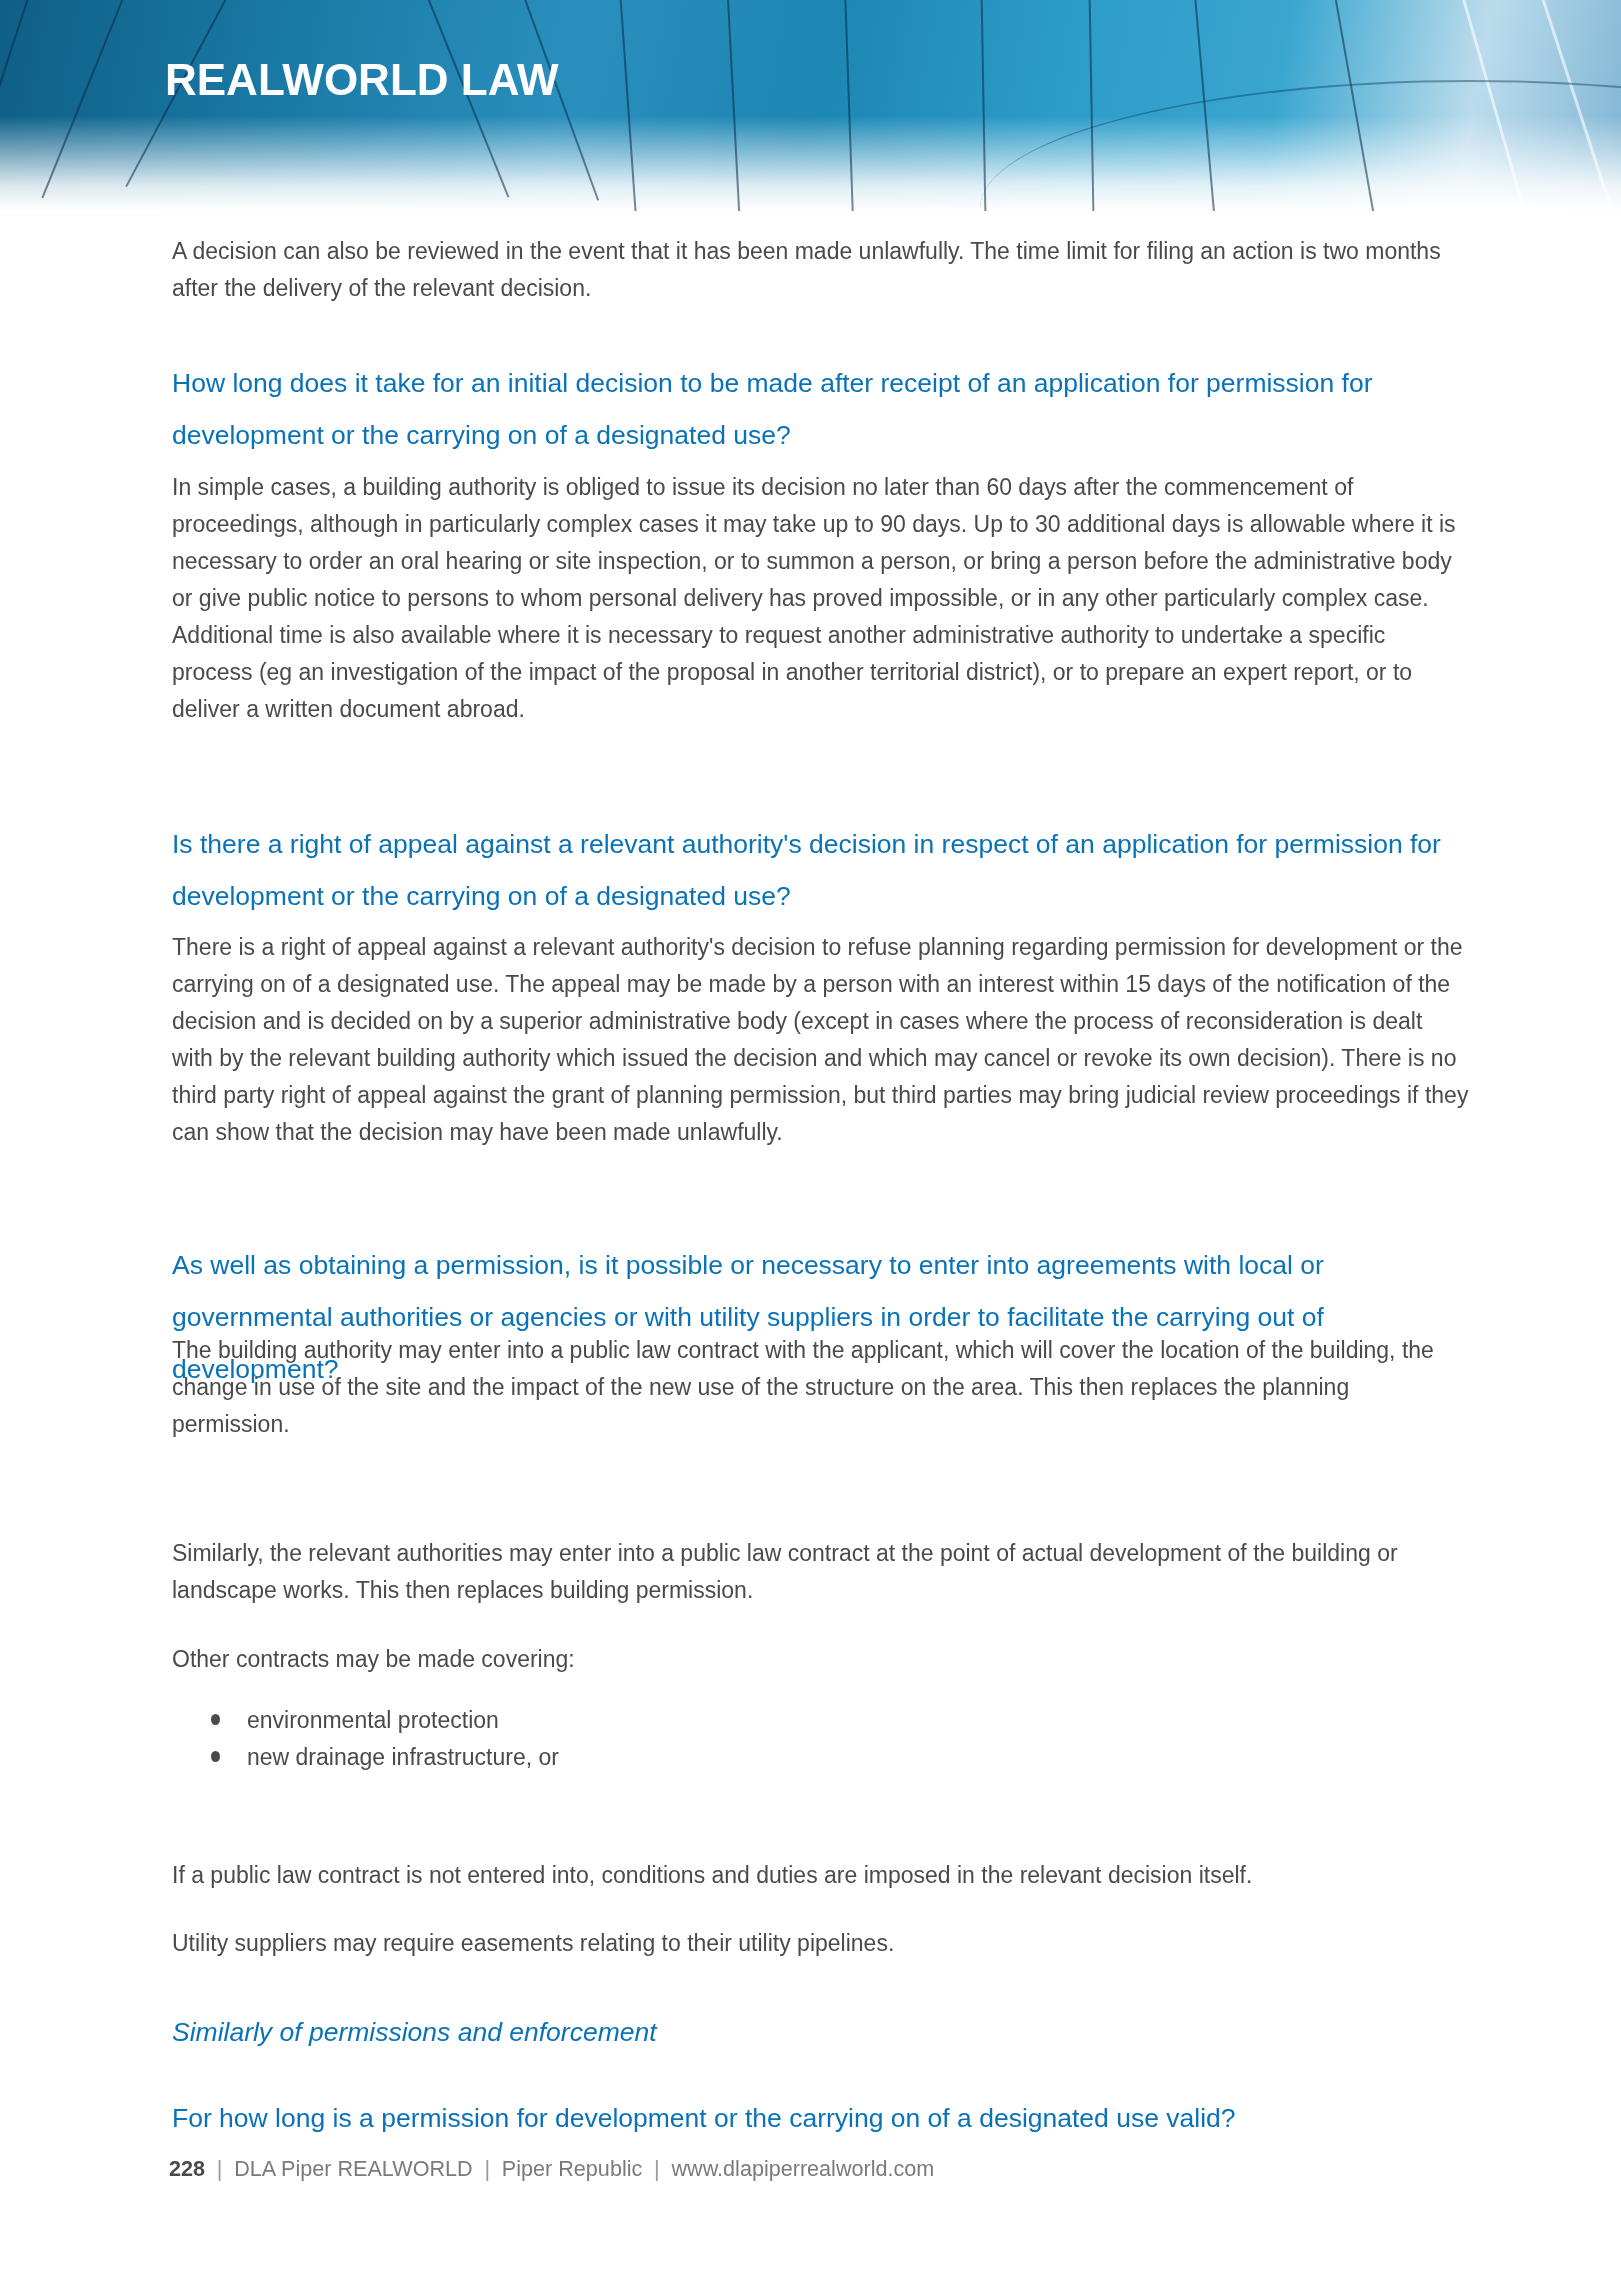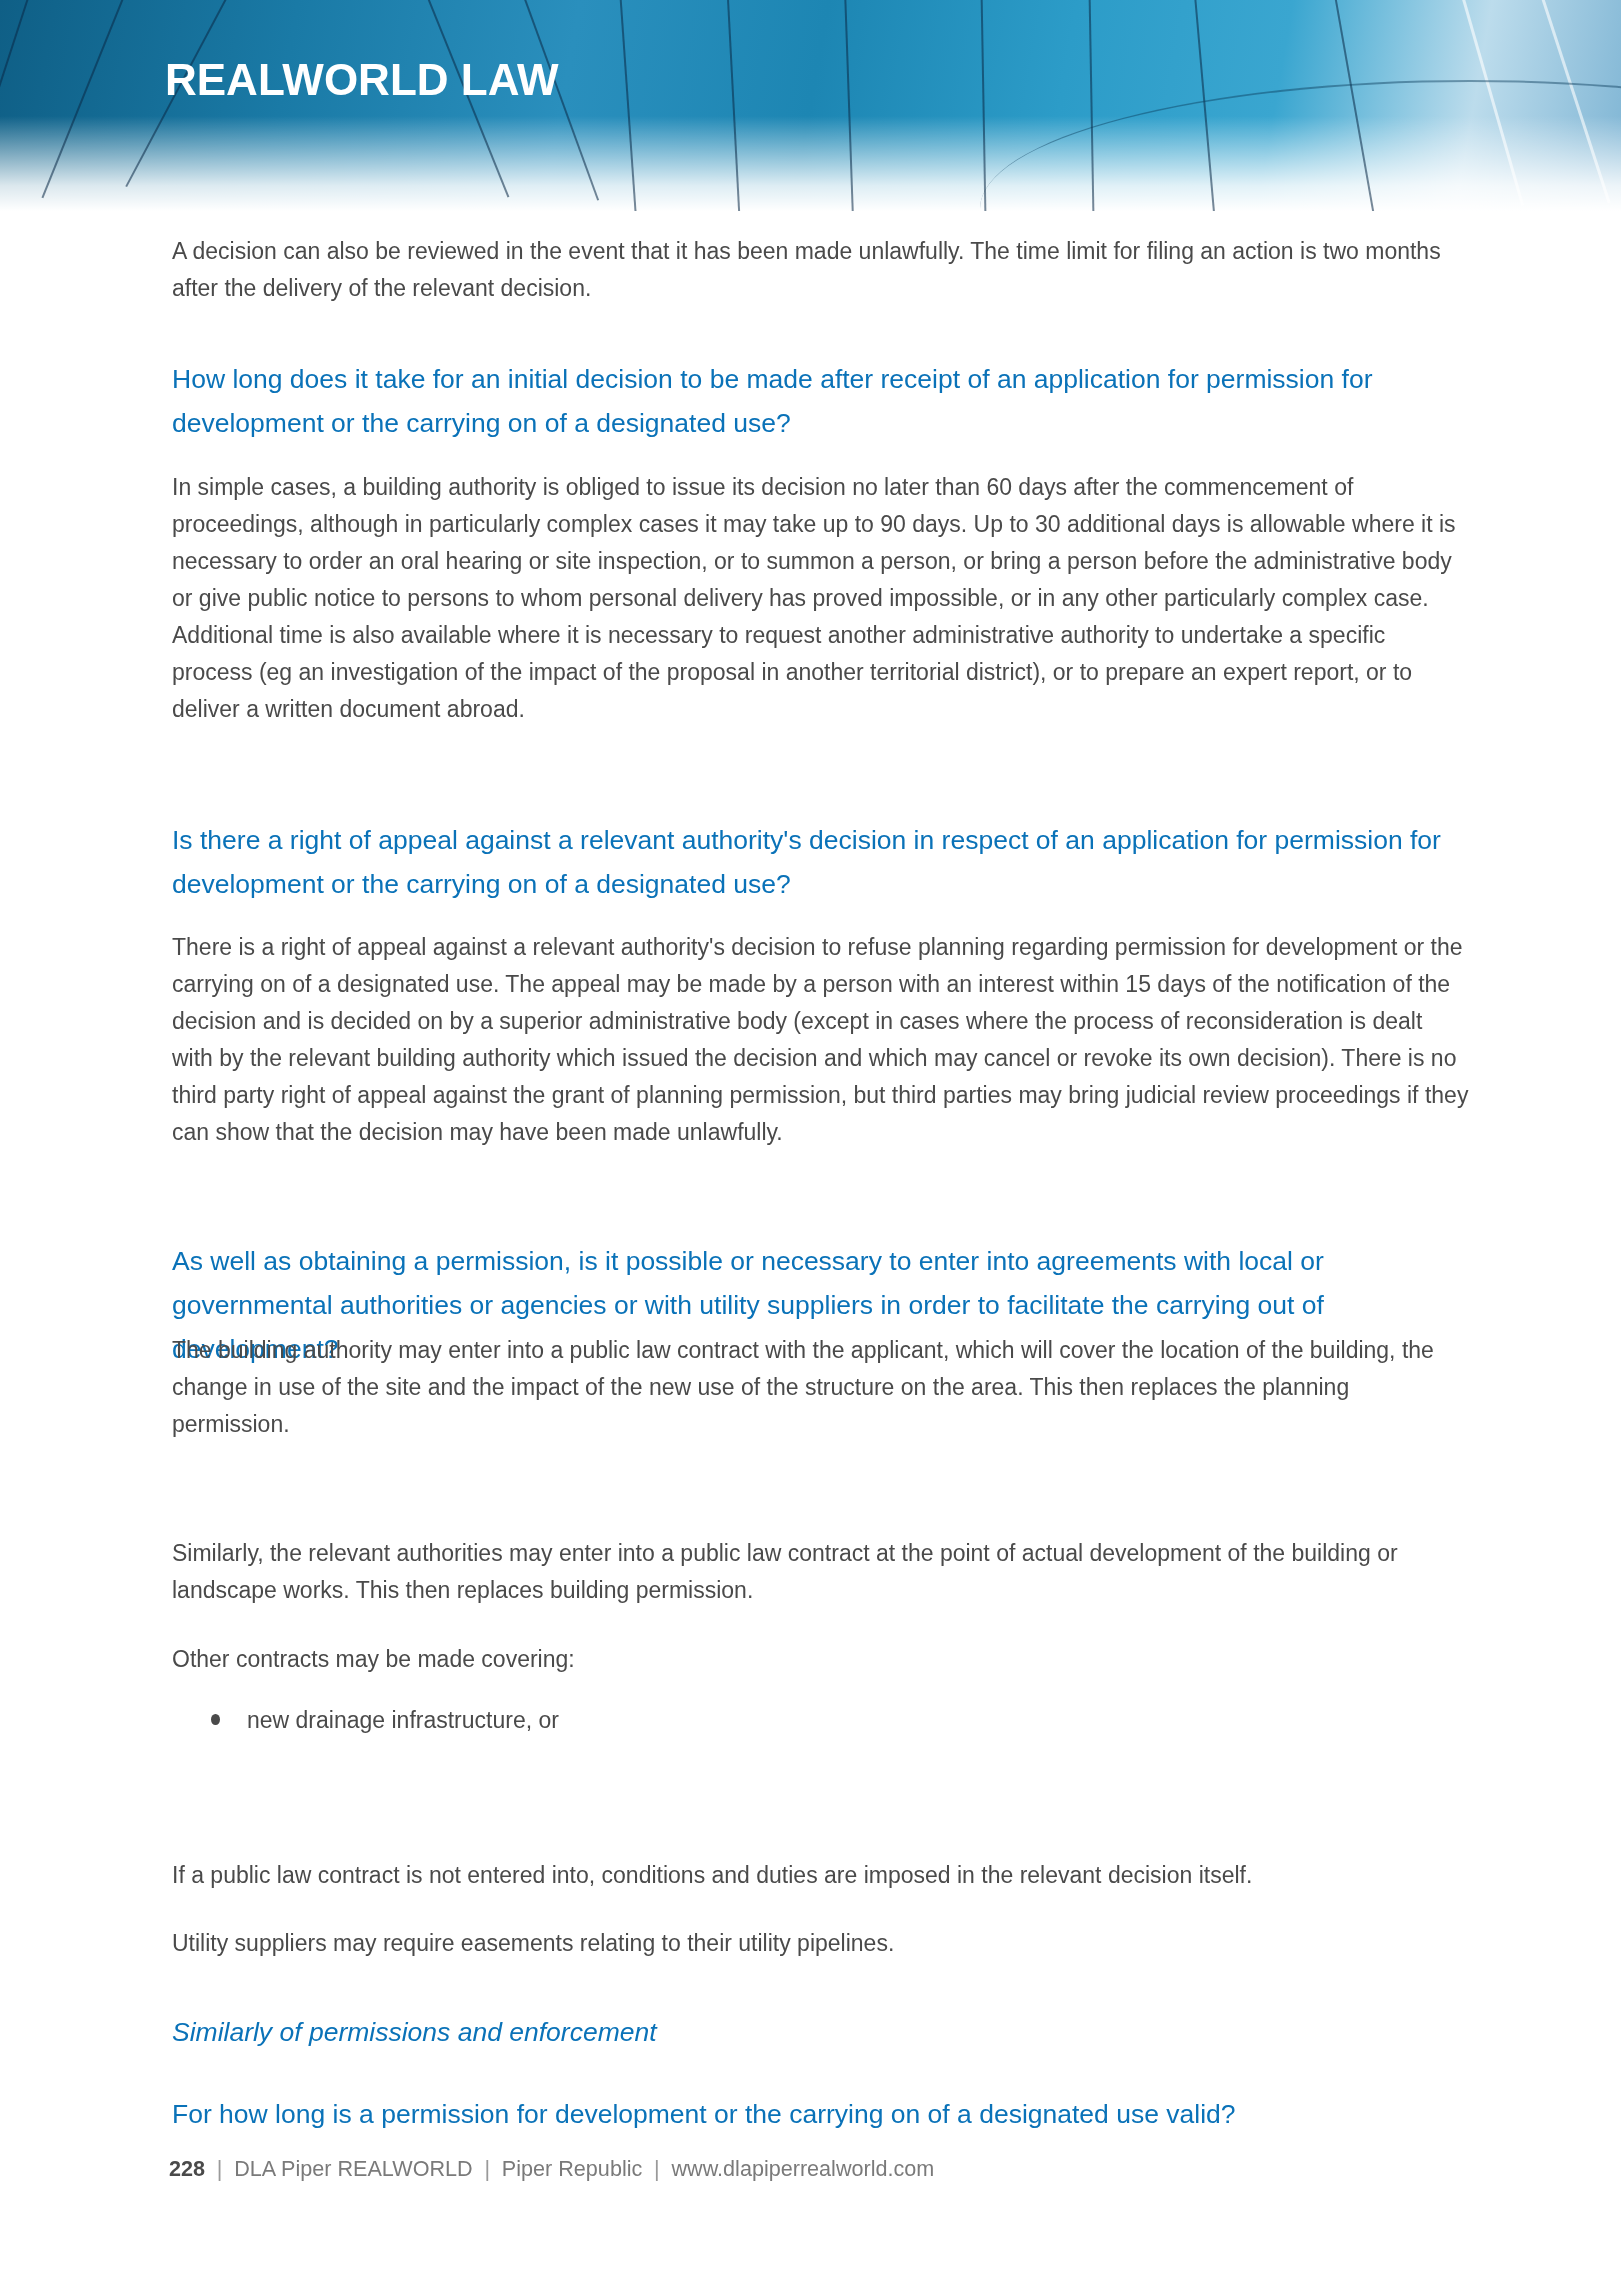--- a/index.html
+++ b/index.html
@@ -12,21 +12,21 @@
       linear-gradient(100deg, #0f5f86 0%, #1a7aa6 18%, #2a8fbd 35%, #1d86b3 50%, #2c9cc8 65%, #3aa6d0 78%, #bcdcec 90%, #7fb5d4 100%);
   }
   .banner .facet { position:absolute; top:-39px; width:2px; height:255px; background:rgba(10,40,70,0.55); transform-origin:top left; }
   .banner .facet.light { background:rgba(255,255,255,0.6); width:2.9px; }
   .banner .arc { position:absolute; left:980px; top:80px; width:980px; height:255px; border-top:2.9px solid rgba(10,60,90,0.45); border-radius:50% 50% 0 0; }
   .banner-title { position:absolute; left:165px; top:55px; font-family:"Liberation Sans", sans-serif; font-weight:bold;
     font-size:44px; letter-spacing:0px; color:#ffffff; line-height:49px; }
 
   .block { position:absolute; left:164px; width:1313px; }
   .body { font-size:23px; line-height:37px; color:#4a4a4a; }
-  .q { font-size:26.5px; line-height:44px; color:#0a72b8; }
+  .q { font-size:26.5px; line-height:52px; color:#0a72b8; }
   .sec { font-size:26.5px; line-height:39px; color:#0a72b8; font-style:italic; }
   p { margin:8px; }
   ul.bullets { list-style:none; margin:0; padding:0; }
   ul.bullets li { position:relative; padding-left:83px; font-size:23px; line-height:37px; color:#4a4a4a; }
   ul.bullets li .dot { position:absolute; left:47px; top:11.8px; width:8.8px; height:10.8px; border-radius:50%; background:#4a4a4a; }
 
   .footer { position:absolute; left:169px; top:2154px; font-size:21.6px; line-height:29px; color:#7a7a7a; white-space:nowrap; }
   .footer .pg { font-weight:bold; color:#4a4a4a; }
   .footer .sep { color:#9a9a9a; padding:0 11.8px; }
 </style>
@@ -84,20 +84,21 @@
 <div class="block body" style="top:1527px;">
   <p>Similarly, the relevant authorities may enter into a public law contract at the point of actual development of the building or landscape works. This then replaces building permission.</p>
 </div>
 
 <div class="block body" style="top:1633px;">
   <p>Other contracts may be made covering:</p>
 </div>
 
 <div class="block" style="top:1702px;">
   <ul class="bullets">
+    <li><span class="dot"></span><span>environmental protection</span></li>
     <li><span class="dot"></span><span>new drainage infrastructure, or</span></li>
   </ul>
 </div>
 
 <div class="block body" style="top:1849px;">
   <p>If a public law contract is not entered into, conditions and duties are imposed in the relevant decision itself.</p>
 </div>
 
 <div class="block body" style="top:1917px;">
   <p>Utility suppliers may require easements relating to their utility pipelines.</p>

